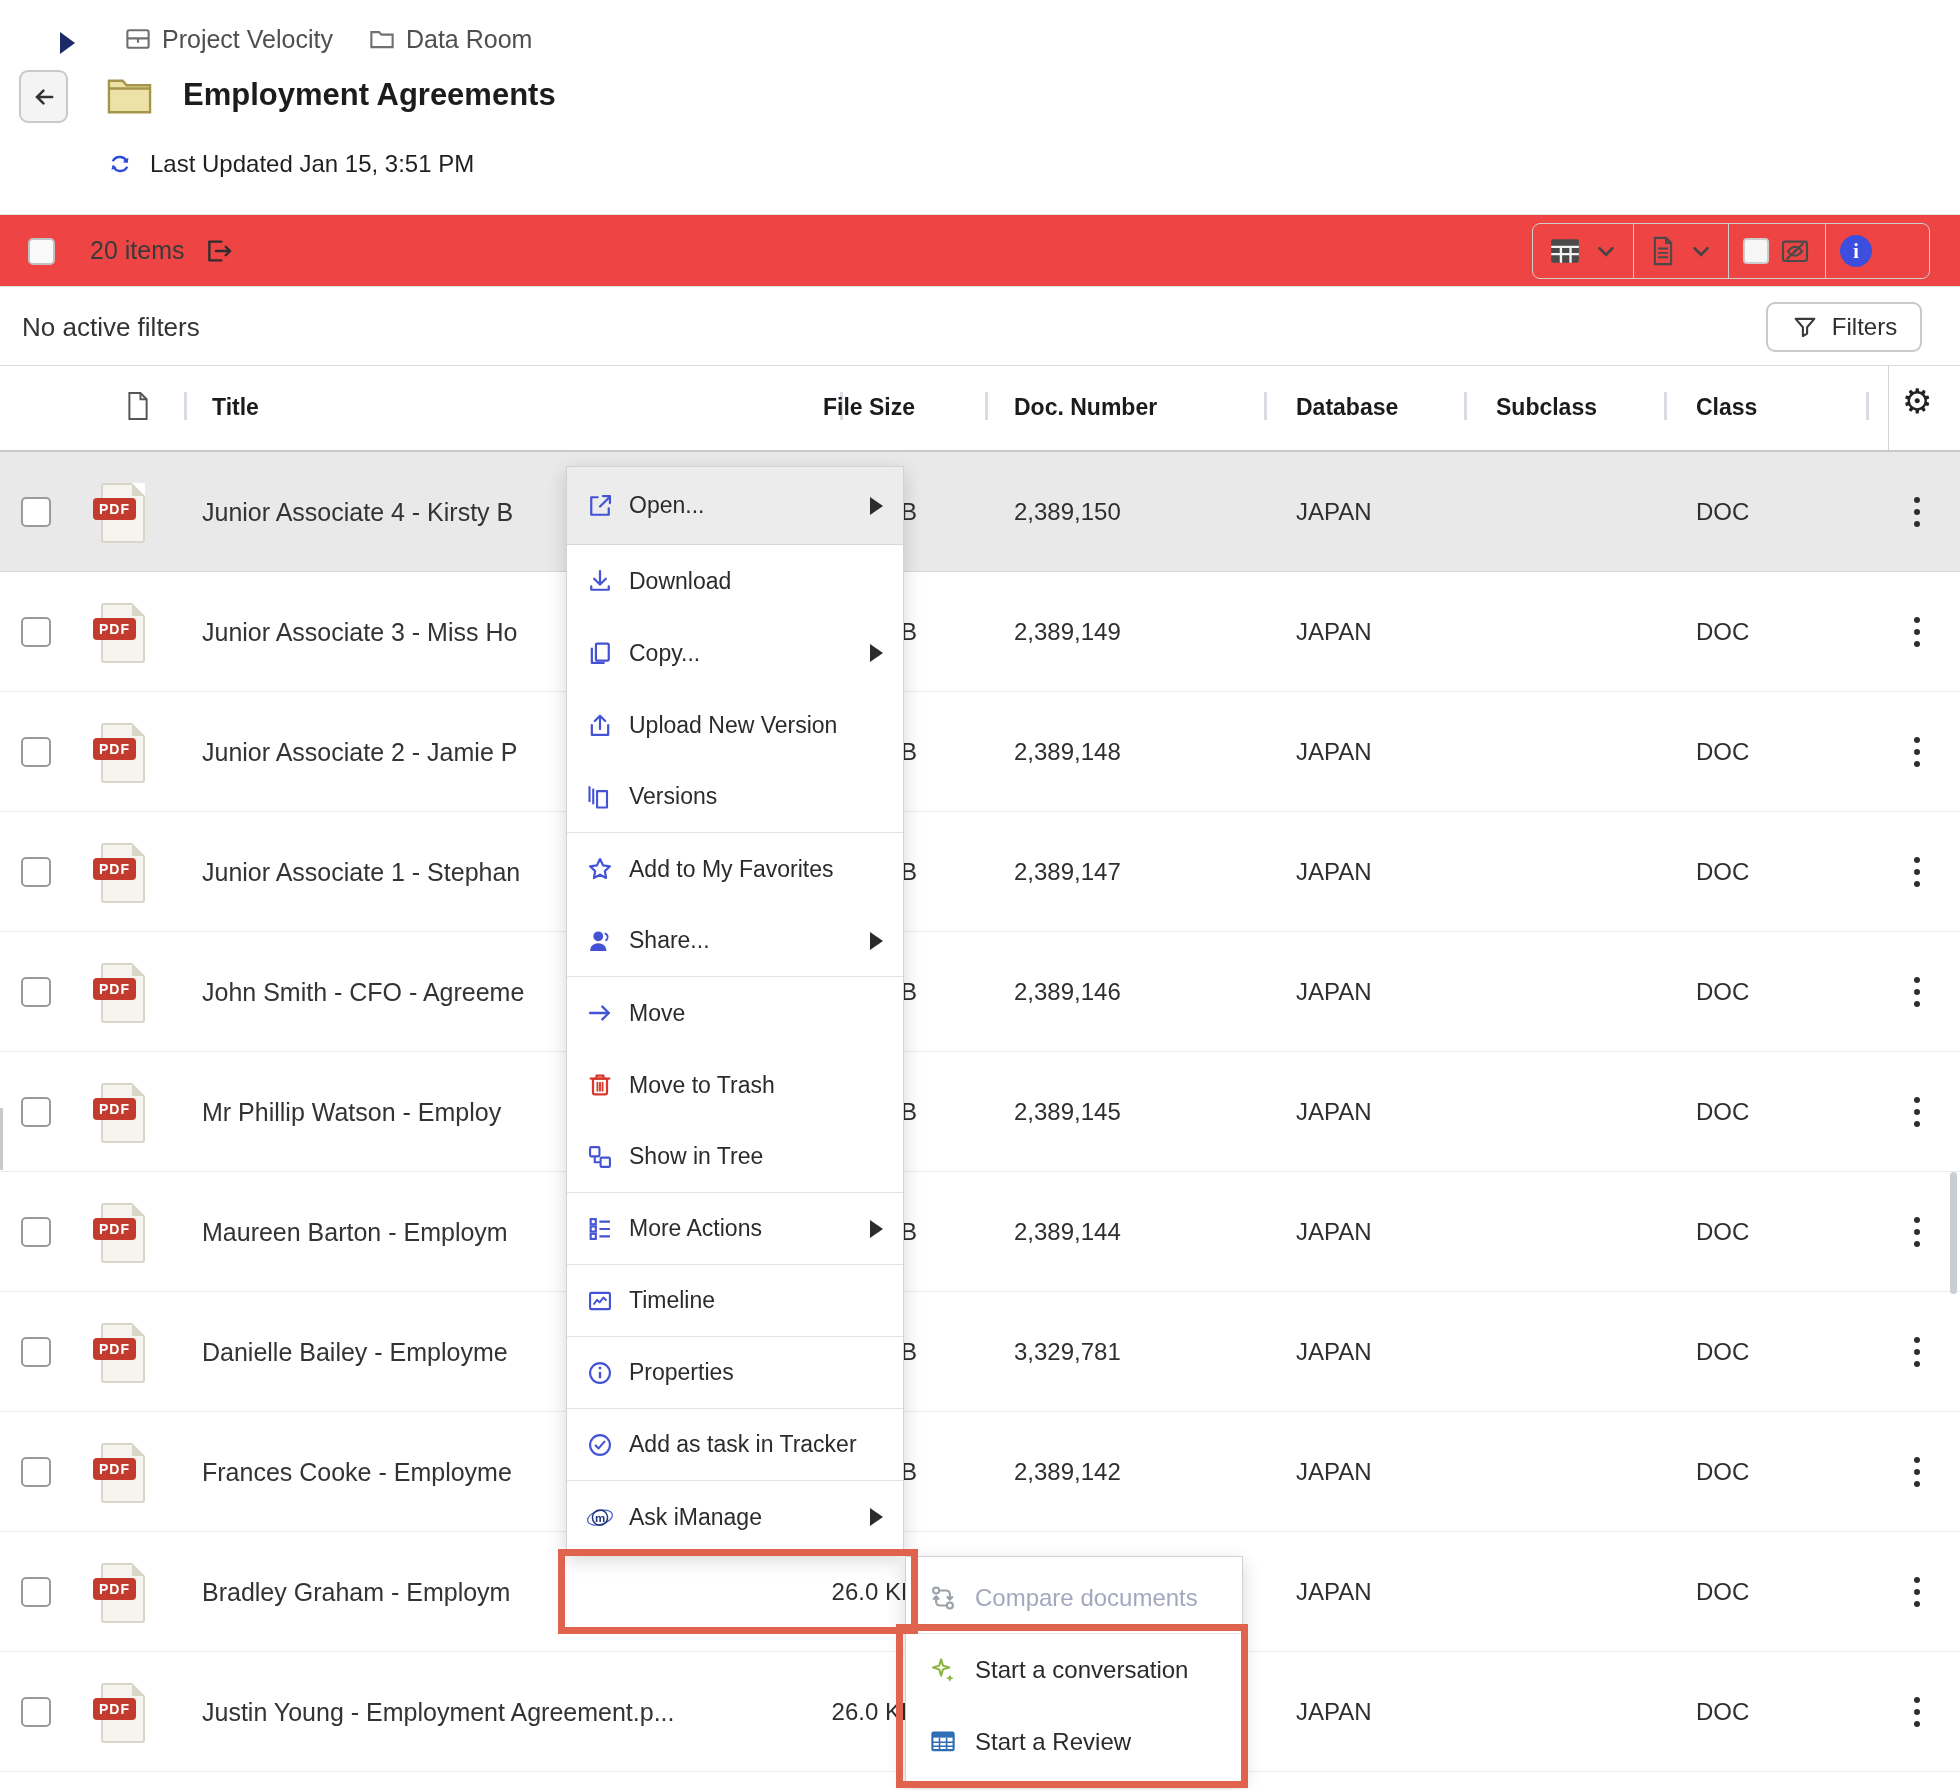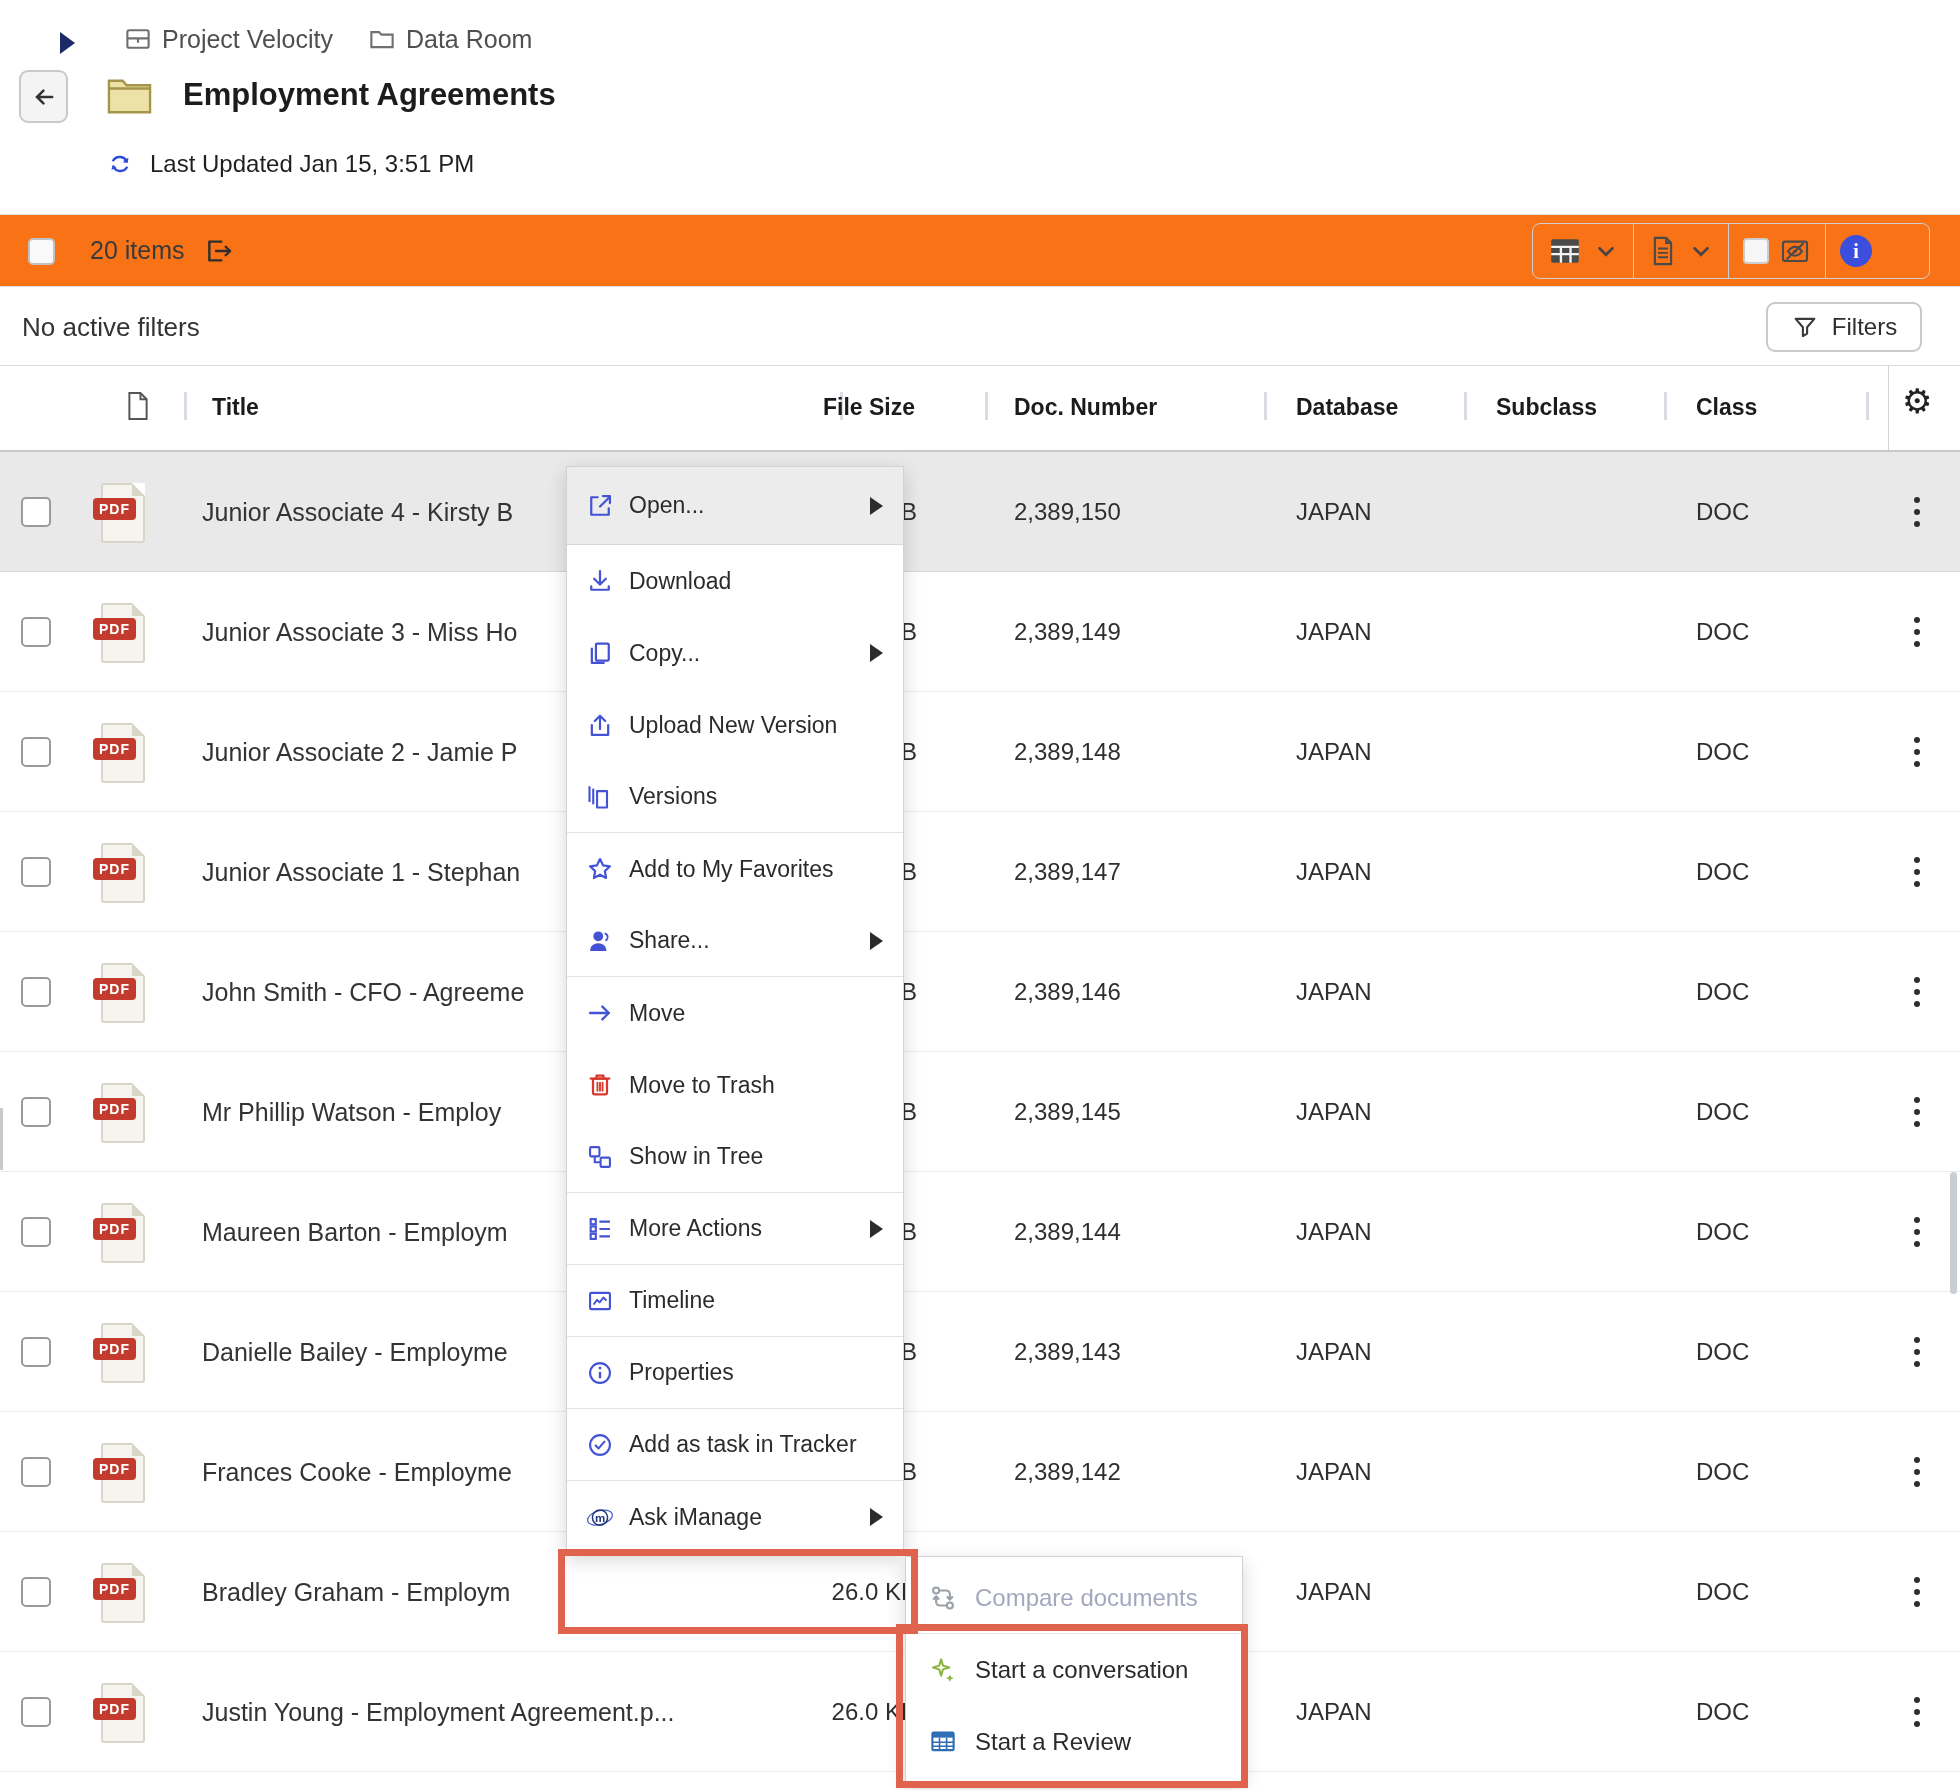--- a/index.html
+++ b/index.html
@@ -14,21 +14,21 @@
   .bc-item { display:flex; align-items:center; gap:9px; margin-left:48px; color:#4f4f4f; font-size:25px; }
   .bc-item + .bc-item { margin-left:34px; }
   .back-btn { position:absolute; top:70px; left:19px; width:49px; height:53px; border:2px solid #c9c9c9;
               border-radius:9px; background:#f4f4f4; display:flex; align-items:center; justify-content:center; cursor:pointer; }
   .title-row { position:absolute; top:74px; left:106px; display:flex; align-items:center; gap:30px; }
   .page-title { font-size:31px; font-weight:bold; color:#1c1c1c; }
   .updated-row { position:absolute; top:150px; left:106px; display:flex; align-items:center; gap:16px;
                  font-size:24px; color:#1f1f1f; }
 
   
-  .toolbar { position:absolute; top:214px; left:0; width:1960px; height:73px; background:#f97316;
+  .toolbar { position:absolute; top:214px; left:0; width:1960px; height:73px; background:#ef4444;
              border-top:1px solid #e2e2e2; border-bottom:1px solid #dedede; }
   .tb-check { position:absolute; left:28px; top:23px; width:27px; height:27px; border:2px solid #c2c2c2;
               border-radius:5px; background:#f9f9f9; }
   .tb-count { position:absolute; left:90px; top:21px; font-size:25px; color:#3a3a3a; }
   .tb-export { position:absolute; left:202px; top:20px; }
   .tb-group { position:absolute; left:1532px; top:8px; width:398px; height:56px; border:1px solid #cfcfcf;
               border-radius:8px; display:flex; align-items:stretch; }
   .tb-cell { display:flex; align-items:center; justify-content:center; gap:10px; padding:0 14px; cursor:pointer; }
   .tb-cell + .tb-cell { border-left:1px solid #cfcfcf; }
   .info-circle { width:32px; height:32px; border-radius:50%; background:#3c4ede; color:#fff;
@@ -355,21 +355,21 @@
           <i></i>
         </span>
     </div>
       <div class="row">
       <span class="row-check"></span>
       <span class="pdf-icon">
           <span class="pdf-badge">PDF</span>
         </span>
       <span class="cell-title">Danielle Bailey - Employme</span>
       <span class="cell-size">26.0 KB</span>
-      <span class="cell-doc">2,389,143</span>
+      <span class="cell-doc">3,329,781</span>
       <span class="cell-db">JAPAN</span>
       <span class="cell-sub"></span>
       <span class="cell-class">DOC</span>
       <span class="kebab">
           <i></i>
           <i></i>
           <i></i>
         </span>
     </div>
       <div class="row">

